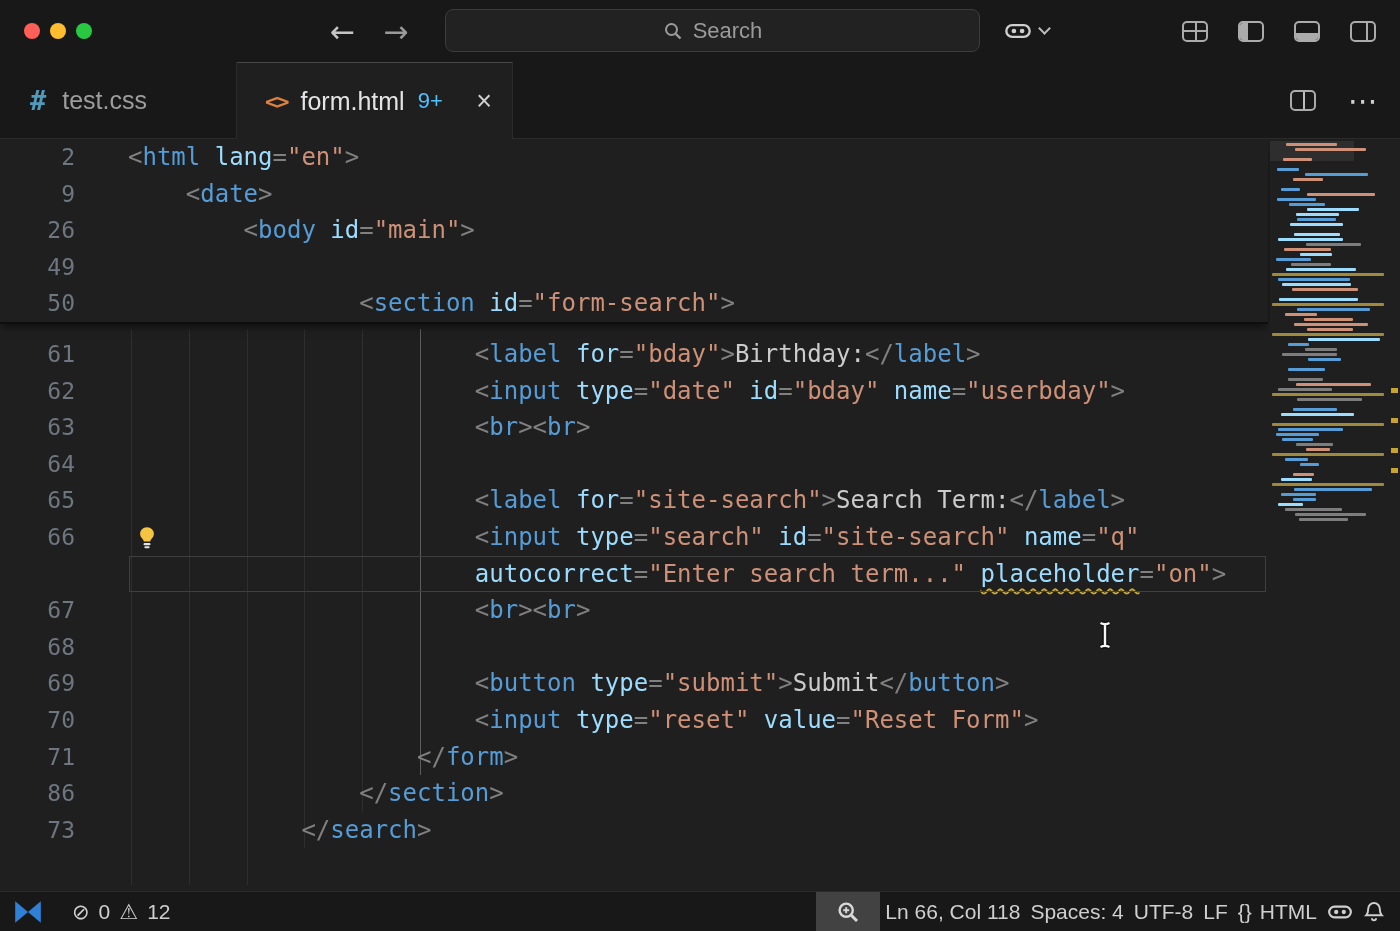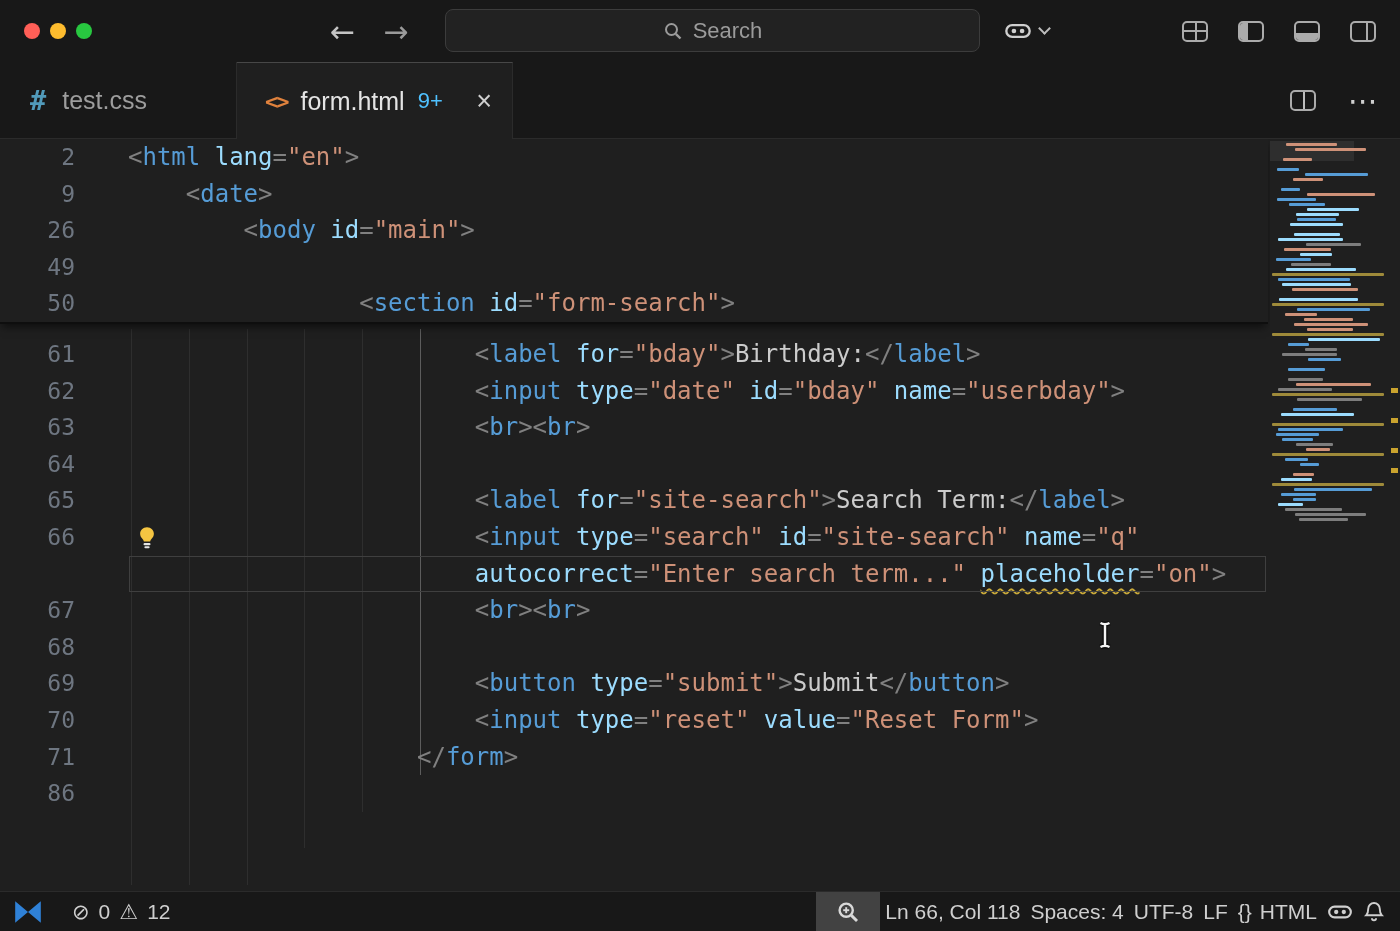--- a/index.html
+++ b/index.html
@@ -169,21 +169,22 @@
               <path d="M8 1 C4.7 1 2.5 3.4 2.5 6.2 c0 1.8 0.9 3 1.8 4 0.6 0.7 1 1.3 1.2 2.1 h5 c0.2 -0.8 0.6 -1.4 1.2 -2.1 0.9 -1 1.8 -2.2 1.8 -4 C13.5 3.4 11.3 1 8 1 Z" fill="#f5c542"></path>
               <rect x="5.2" y="13.6" width="5.6" height="1.8" rx="0.9" fill="#e6e6e6"></rect>
               <rect x="5.9" y="16.2" width="4.2" height="1.6" rx="0.8" fill="#e6e6e6"></rect>
             </svg></span><span class="ln">66</span><span class="code" style="padding-left: 24ch;"><span class="tk-pun">&lt;</span><span class="tk-tag">input</span><span class="tk-txt"> </span><span class="tk-attr">type</span><span class="tk-pun">=</span><span class="tk-str">"search"</span><span class="tk-txt"> </span><span class="tk-attr">id</span><span class="tk-pun">=</span><span class="tk-str">"site-search"</span><span class="tk-txt"> </span><span class="tk-attr">name</span><span class="tk-pun">=</span><span class="tk-str">"q"</span></span></div>
         <div class="row cur"><span class="ln"></span><span class="code" style="padding-left: 24ch;"><span class="tk-attr">autocorrect</span><span class="tk-pun">=</span><span class="tk-str">"Enter search term..."</span><span class="tk-txt"> </span><span class="tk-attrw">placeholder</span><span class="tk-pun">=</span><span class="tk-str">"on"</span><span class="tk-pun">&gt;</span></span></div>
         <div class="row"><span class="ln">67</span><span class="code" style="padding-left: 24ch;"><span class="tk-pun">&lt;</span><span class="tk-tag">br</span><span class="tk-pun">&gt;&lt;</span><span class="tk-tag">br</span><span class="tk-pun">&gt;</span></span></div>
         <div class="row"><span class="ln">68</span><span class="code" style="padding-left: 0ch;"></span></div>
         <div class="row"><span class="ln">69</span><span class="code" style="padding-left: 24ch;"><span class="tk-pun">&lt;</span><span class="tk-tag">button</span><span class="tk-txt"> </span><span class="tk-attr">type</span><span class="tk-pun">=</span><span class="tk-str">"submit"</span><span class="tk-pun">&gt;</span><span class="tk-txt">Submit</span><span class="tk-pun">&lt;/</span><span class="tk-tag">button</span><span class="tk-pun">&gt;</span></span></div>
         <div class="row"><span class="ln">70</span><span class="code" style="padding-left: 24ch;"><span class="tk-pun">&lt;</span><span class="tk-tag">input</span><span class="tk-txt"> </span><span class="tk-attr">type</span><span class="tk-pun">=</span><span class="tk-str">"reset"</span><span class="tk-txt"> </span><span class="tk-attr">value</span><span class="tk-pun">=</span><span class="tk-str">"Reset Form"</span><span class="tk-pun">&gt;</span></span></div>
         <div class="row"><span class="ln">71</span><span class="code" style="padding-left: 20ch;"><span class="tk-pun">&lt;/</span><span class="tk-tag">form</span><span class="tk-pun">&gt;</span></span></div>
-        <div class="row"><span class="ln">86</span></div>
+        <div class="row"><span class="ln">86</span><span class="code" style="padding-left: 16ch;"><span class="tk-pun">&lt;/</span><span class="tk-tag">section</span><span class="tk-pun">&gt;</span></span></div>
+        <div class="row"><span class="ln">73</span><span class="code" style="padding-left: 12ch;"><span class="tk-pun">&lt;/</span><span class="tk-tag">search</span><span class="tk-pun">&gt;</span></span></div>
       </div>
     <div class="minimap">
       <div class="mm-top"></div>
       <div class="mrows" id="mrows">
           <div class="mrow">
             <div class="mbar" style="margin-left: 14px; width: 51px; background: rgb(206, 145, 120);"></div>
           </div>
           <div class="mrow">
             <div class="mbar" style="margin-left: 23px; width: 71px; background: rgb(206, 145, 120);"></div>
           </div>

